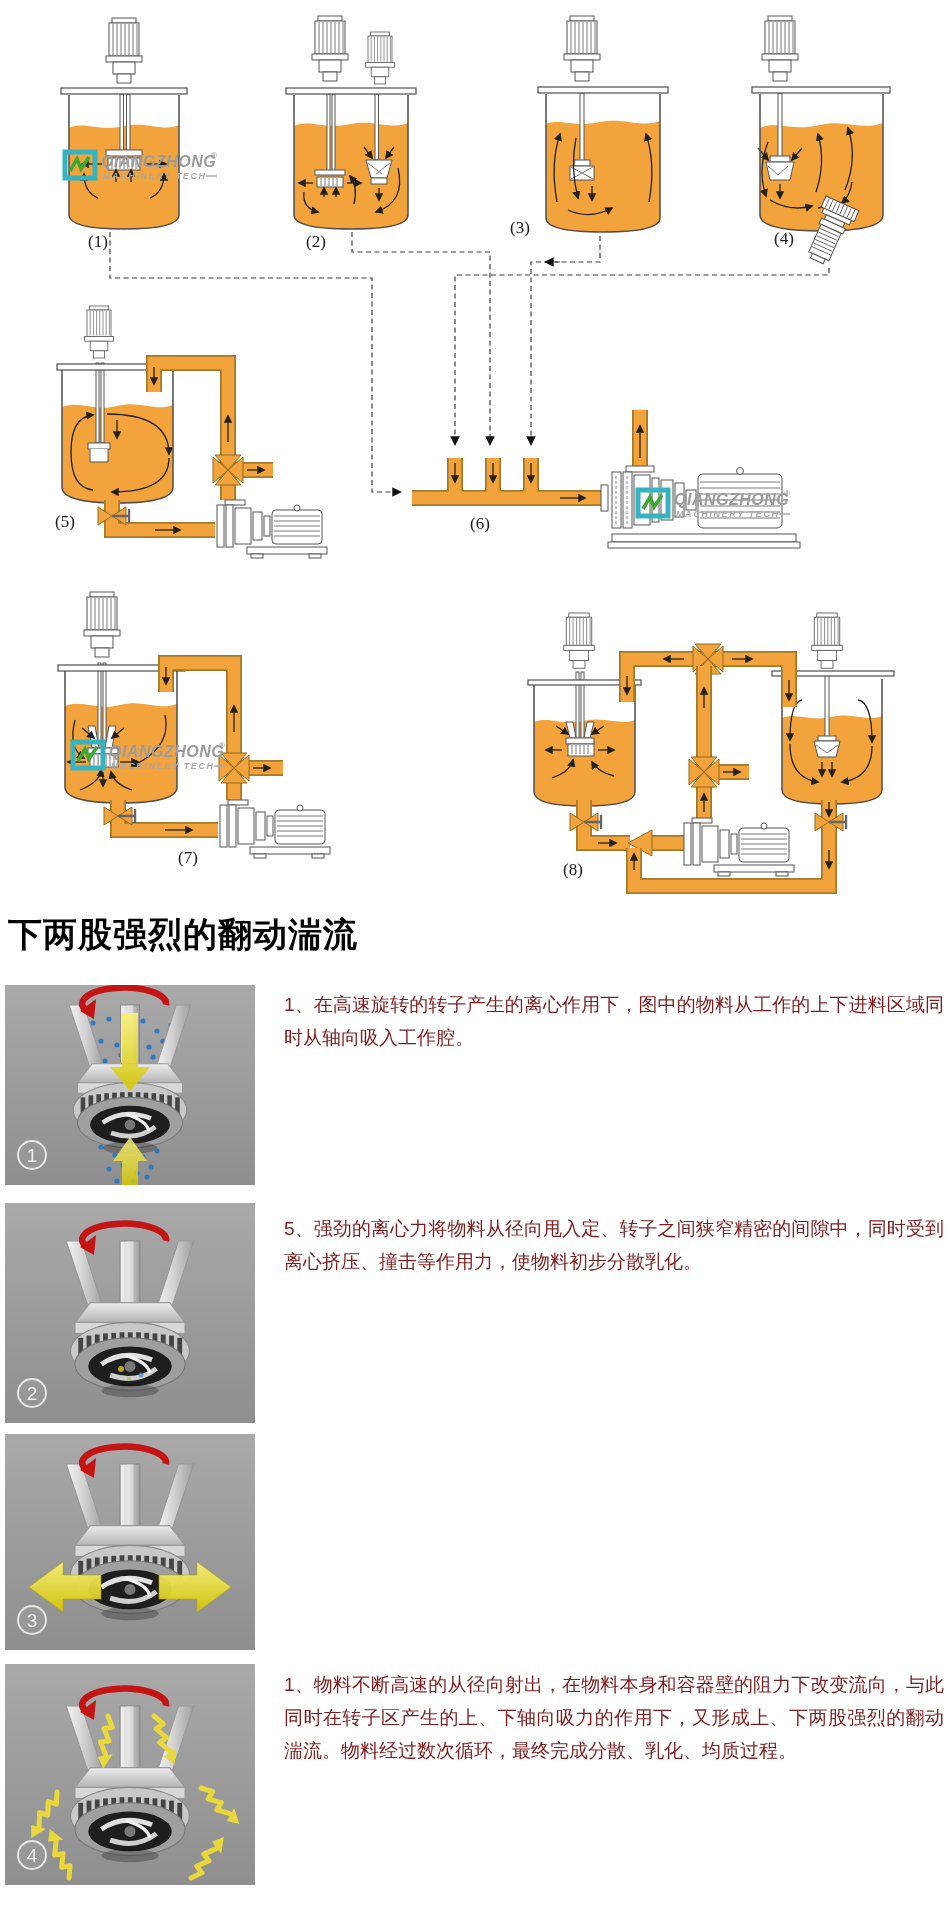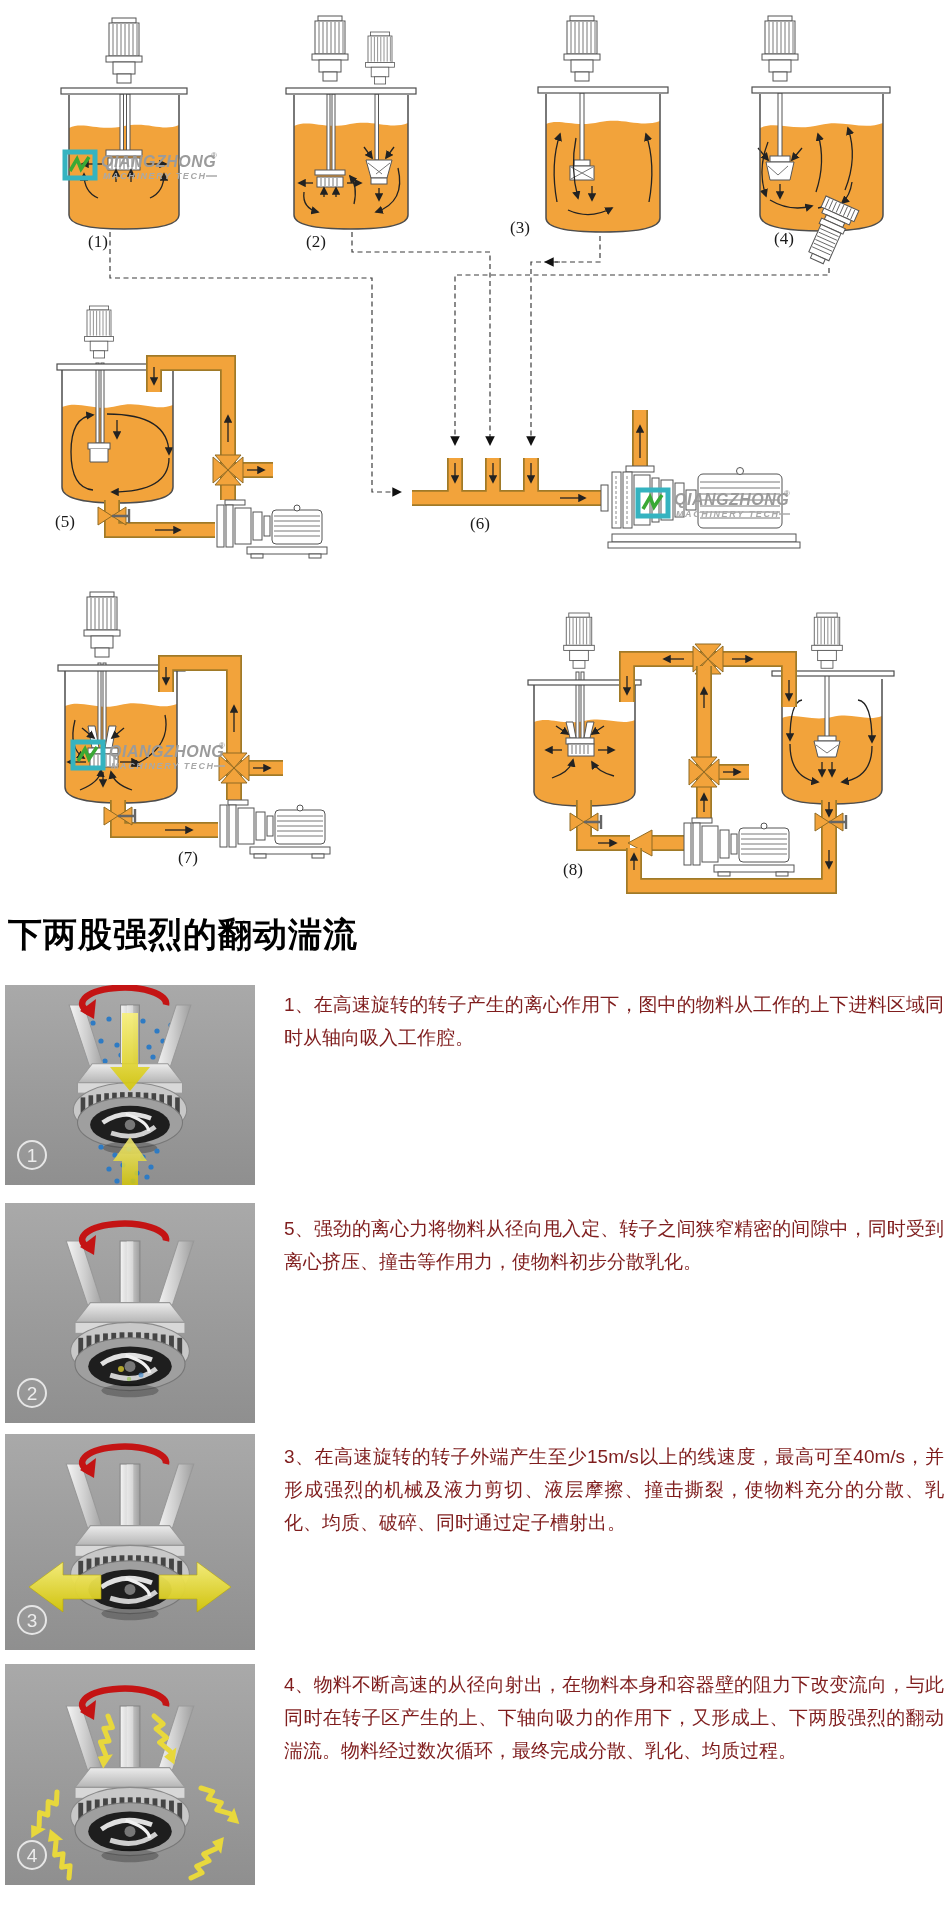--- a/index.html
+++ b/index.html
@@ -526,16 +526,15 @@
     <use href="#bolt" transform="translate(196,124) rotate(-38)"></use>
     <use href="#bolt" transform="translate(64,214) scale(1,-1) rotate(30)"></use>
     <use href="#bolt" transform="translate(186,214) scale(1,-1) rotate(-30)"></use>
   </g>
   <circle class="bdgc" cx="27" cy="191" r="14"></circle>
   <text class="bdg" x="27" y="198">4</text>
 </svg>
 
 <div class="step-text" style="top:988px">1、在高速旋转的转子产生的离心作用下，图中的物料从工作的上下进料区域同时从轴向吸入工作腔。</div>
 <div class="step-text" style="top:1212px">5、强劲的离心力将物料从径向甩入定、转子之间狭窄精密的间隙中，同时受到离心挤压、撞击等作用力，使物料初步分散乳化。</div>
-<div class="step-text" style="top:1440px">3、在高速旋转的转子外端产生至少15m/s以上的线速度，最高可至40m/s，并形成强烈的机械及液力剪切、液层摩擦、撞击撕裂，使物料充分的分散、乳化、均质、破碎、同时通过定子槽射出。</div>
-<div class="step-text" style="top:1668px">4、物料不断高速的从径向射出，在物料本身和容器壁的阻力下改变流向，与此同时在转子区产生的上、下轴向吸力的作用下，又形成上、下两股强烈的翻动湍流。物料经过数次循环，最终完成分散、乳化、均质过程。</div>
+<div class="step-text" style="top:1668px">1、物料不断高速的从径向射出，在物料本身和容器壁的阻力下改变流向，与此同时在转子区产生的上、下轴向吸力的作用下，又形成上、下两股强烈的翻动湍流。物料经过数次循环，最终完成分散、乳化、均质过程。</div>
 
 </div>
 
 </body></html>

